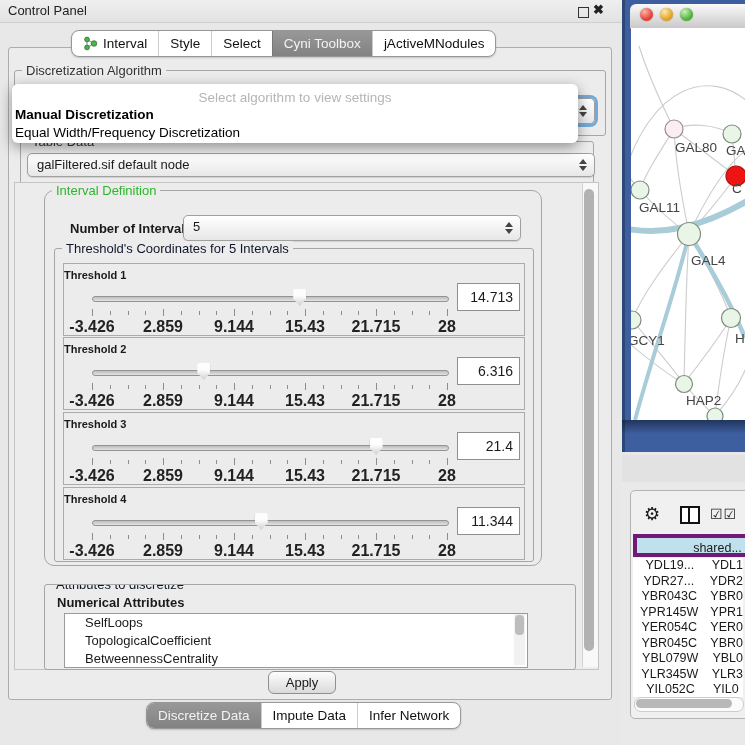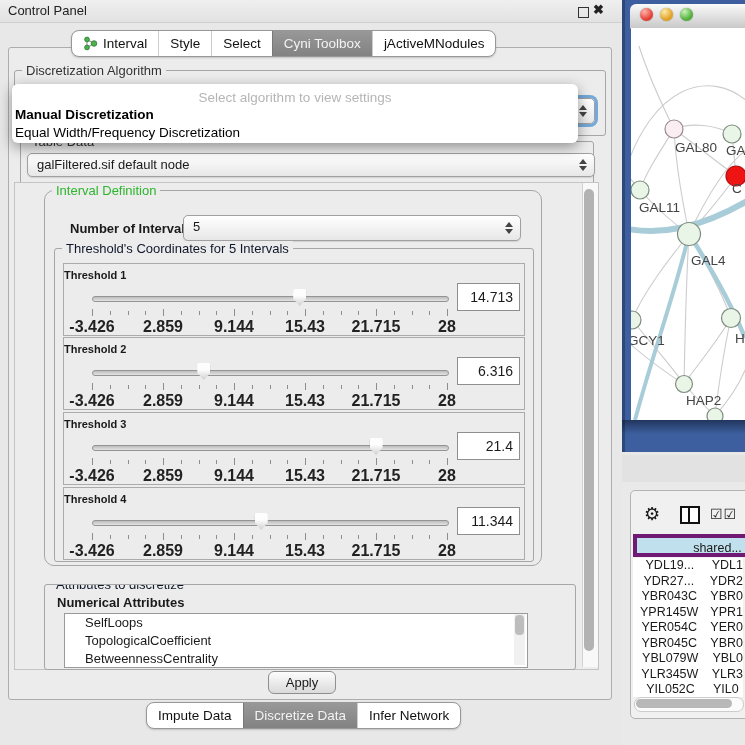--- a/index.html
+++ b/index.html
@@ -374,25 +374,25 @@
     <div class="list-vthumb"></div>
   </div>
 </div>
 
 <div class="abs apply-btn">Apply</div>
 
 <div class="abs vscroll-track"></div>
 <div class="abs vscroll-thumb"></div>
 
 <div class="abs seg-control bottom-tabs">
+  <div class="seg selected">
+    <span>Discretize Data</span>
+  </div>
   <div class="seg">
     <span>Impute Data</span>
-  </div>
-  <div class="seg selected">
-    <span>Discretize Data</span>
   </div>
   <div class="seg">
     <span>Infer Network</span>
   </div>
 </div>
 
 <div class="abs net-frame"></div>
 <div class="abs net-titlebar">
   <span class="tl red"></span>
   <span class="tl yellow"></span>

